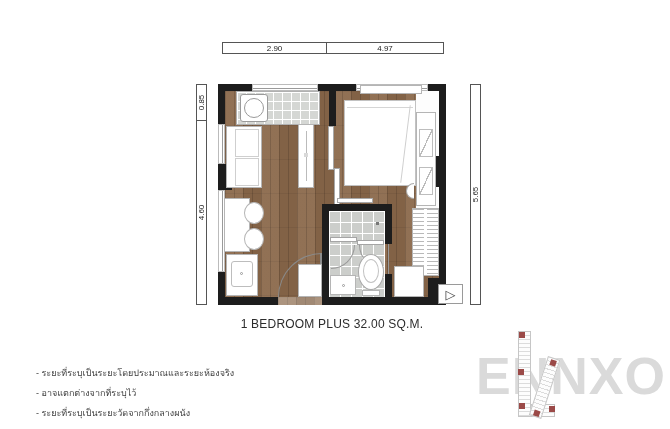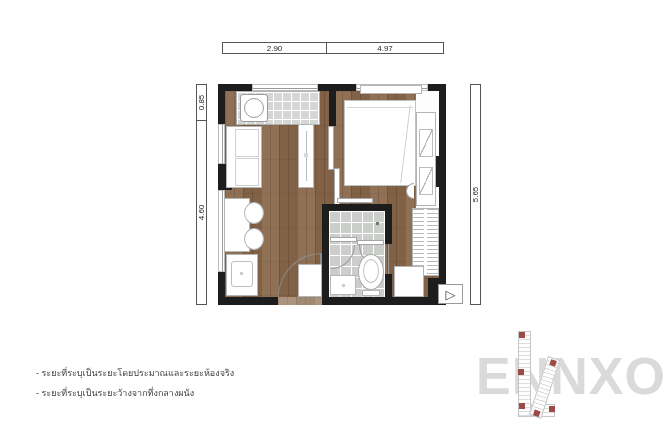--- a/index.html
+++ b/index.html
@@ -168,24 +168,26 @@
     </div>
     <div class="f" style="left:144px;top:206px;width:18px;height:6px;"></div>
 
     <div class="f" style="left:176px;top:182px;width:30px;height:31px;"></div>
   </div>
 
   <div class="acbox">
       <span>▷</span>
     </div>
 
+  <div class="title">1 BEDROOM PLUS 32.00 SQ.M.</div>
 
   <div class="notes">
     <div>- ระยะที่ระบุเป็นระยะโดยประมาณและระยะห้องจริง</div>
-    <div>- ระยะที่ระบุเป็นระยะวัางจากทึ่งกลางผนัง</div>
+    <div>- อาจแตกต่างจากที่ระบุไว้</div>
+    <div>- ระยะที่ระบุเป็นระยะวัดจากกึ่งกลางผนัง</div>
   </div>
 
   <div class="watermark">ENNXO</div>
 
   <div class="siteplan">
     <div class="bldg" style="left:13px;top:3px;width:13px;height:86px;"></div>
     <div class="bldg" style="left:26px;top:76px;width:24px;height:13px;"></div>
     <div class="bldg" style="left:43px;top:28px;width:13px;height:62px;transform:rotate(18deg);transform-origin:top left;">
       <div class="redsq" style="left:3px;top:1px;"></div>
       <div class="redsq" style="left:3px;top:54px;"></div>

